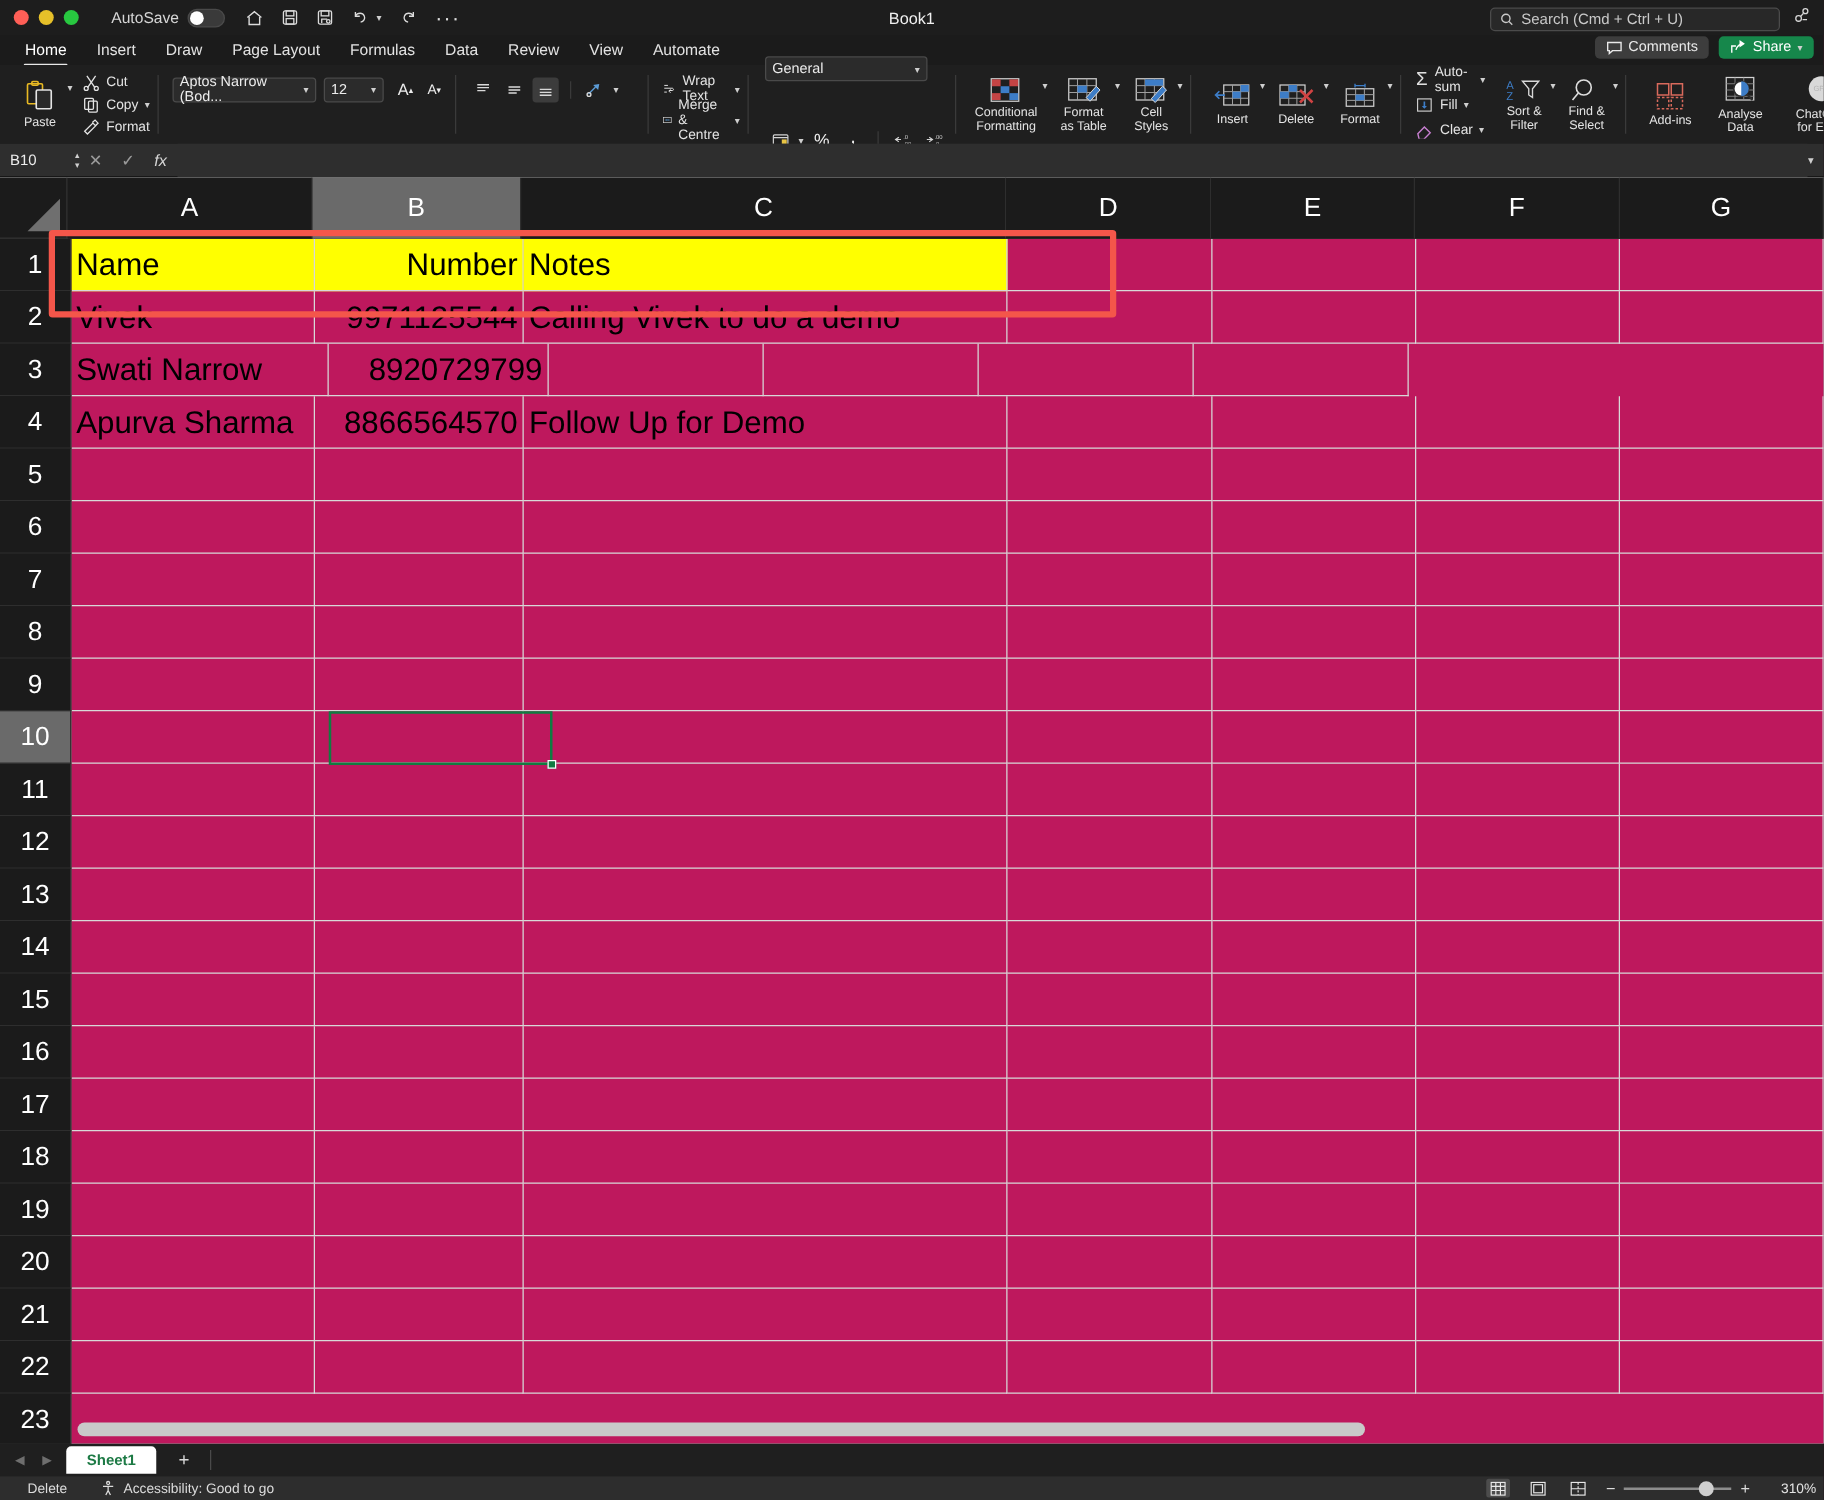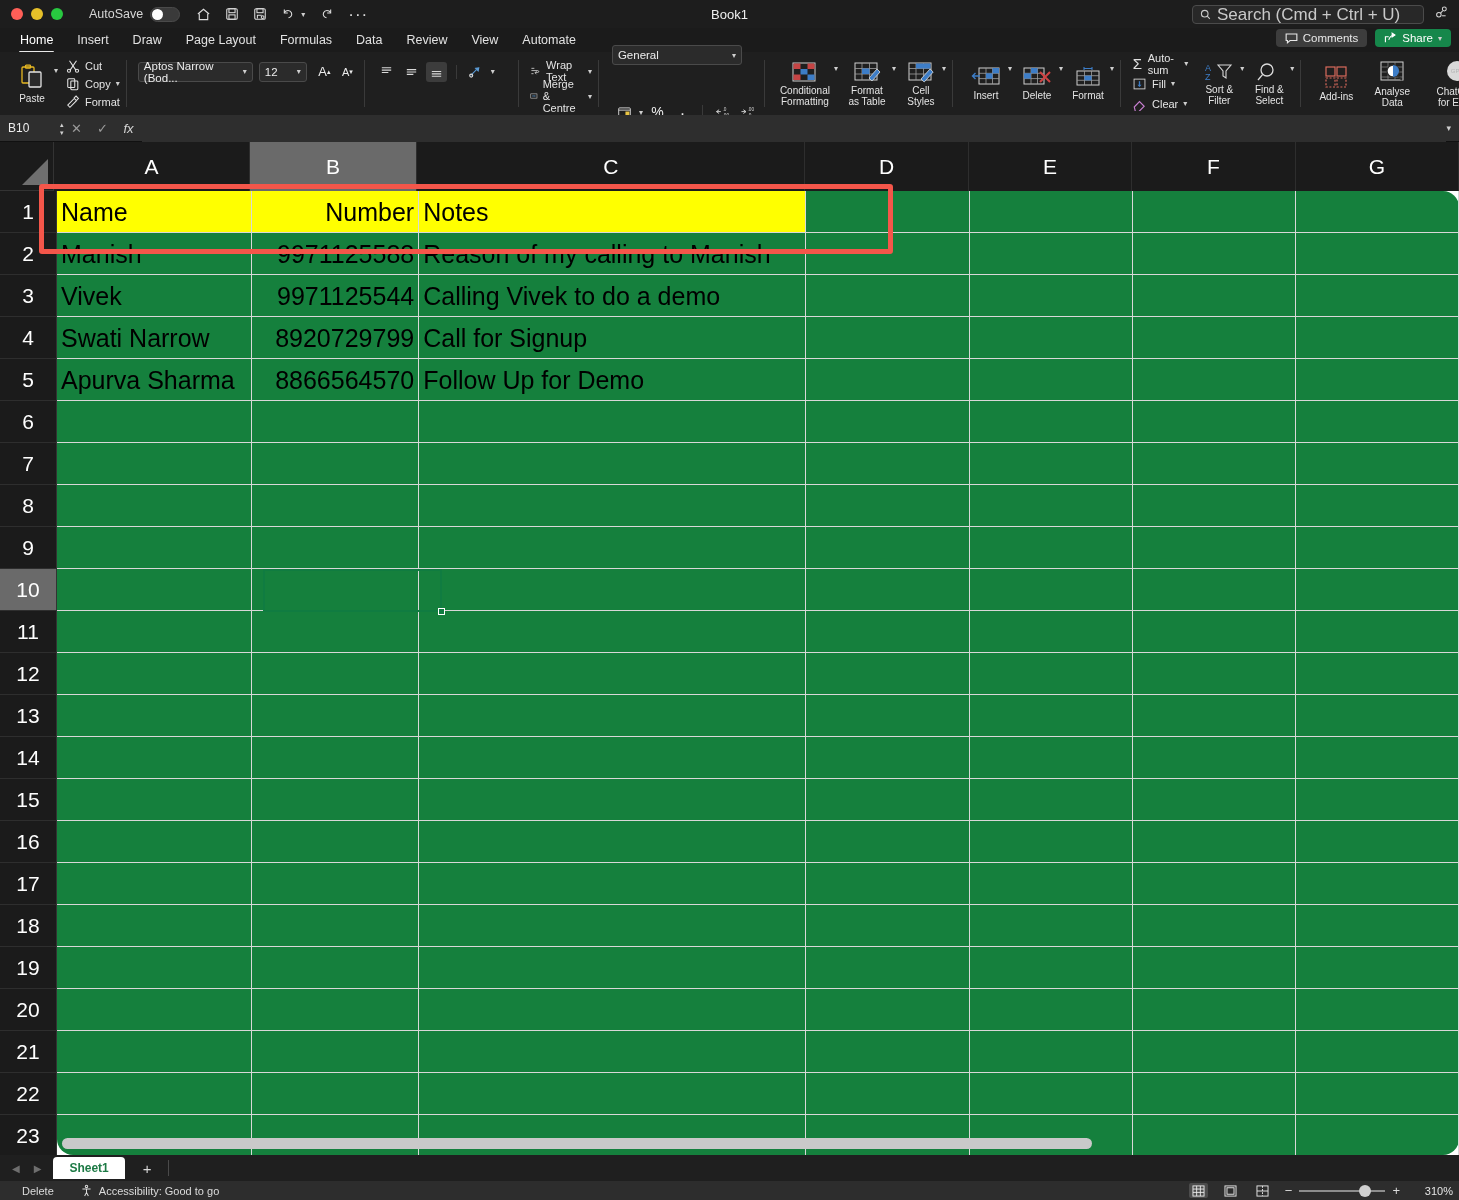--- a/index.html
+++ b/index.html
@@ -43,21 +43,21 @@
   }
   .tb-right {
     position: absolute; right: 10px; top: 5px;
     display: flex; align-items: center; gap: 10px;
   }
   .searchbox {
     width: 232px; height: 19px; border: 1px solid #4b4b4b; border-radius: 4px;
     background: #282828; display: flex; align-items: center; gap: 6px;
     padding: 0 7px;
   }
-  .searchbox span.ph { color: #c9c9c9; font-size: 17px; }
+  .searchbox span.ph { color: #c9c9c9; font-size: 12px; }
   .collab-ic { color: #d8d8d8; }
 
   
   .tabs {
     position: absolute; top: 28px; left: 0; width: 1459px; height: 24px;
     display: flex; align-items: center; padding-left: 8px; gap: 0px;
   }
   .tab {
     color: #e2e2e2; font-size: 12.5px; padding: 0 12px; height: 24px;
     line-height: 24px; position: relative; cursor: default;
@@ -172,21 +172,21 @@
   }
   .rhead {
     height: 42px; color: #ffffff; font-size: 21px; display: flex;
     align-items: center; justify-content: center;
     border-bottom: 1px solid #2e2e2e; border-right: 1px solid #333;
     background: #1b1b1b;
   }
   .rhead.sel { background: #6a6a6a; }
 
   .cells {
-    position: absolute; left: 57px; top: 0; right: 0; bottom: 0; background: #15803d; border-radius: 16px;
+    position: absolute; left: 57px; top: 0; right: 0; bottom: 0; background: #be185d;
   }
   .grow { display: flex; height: 42px; }
   .gcell {
     height: 42px; border-right: 1px solid #d8d8d8; border-bottom: 1px solid #d8d8d8;
     font-size: 25px; color: #000; display: flex; align-items: center;
     padding: 0 4px; overflow: hidden; white-space: nowrap; line-height: 42px;
   }
   .gcell.num { justify-content: flex-end; }
   .gcell.hl { background: #ffff00; }
   .gcell.c-overflow { overflow: visible; }
@@ -783,41 +783,31 @@
           <div class="grow">
             <div class="gcell  hl" style="width: 206px;">Name</div>
             <div class="gcell num hl" style="width: 176px;">Number</div>
             <div class="gcell  hl c-overflow" style="width: 409px;">Notes</div>
             <div class="gcell " style="width: 172px;"></div>
             <div class="gcell " style="width: 172px;"></div>
             <div class="gcell " style="width: 172px;"></div>
             <div class="gcell " style="width: 172px;"></div>
           </div>
           <div class="grow">
-            <div class="gcell " style="width: 206px;">Manish</div>
-            <div class="gcell num" style="width: 176px;">9971125588</div>
-            <div class="gcell  c-overflow" style="width: 409px;">Reason of my calling to Manish</div>
-            <div class="gcell " style="width: 172px;"></div>
-            <div class="gcell " style="width: 172px;"></div>
-            <div class="gcell " style="width: 172px;"></div>
-            <div class="gcell " style="width: 172px;"></div>
-          </div>
-          <div class="grow">
             <div class="gcell " style="width: 206px;">Vivek</div>
             <div class="gcell num" style="width: 176px;">9971125544</div>
             <div class="gcell  c-overflow" style="width: 409px;">Calling Vivek to do a demo</div>
             <div class="gcell " style="width: 172px;"></div>
             <div class="gcell " style="width: 172px;"></div>
             <div class="gcell " style="width: 172px;"></div>
             <div class="gcell " style="width: 172px;"></div>
           </div>
           <div class="grow">
             <div class="gcell " style="width: 206px;">Swati Narrow</div>
             <div class="gcell num" style="width: 176px;">8920729799</div>
-            <div class="gcell  c-overflow" style="width: 409px;">Call for Signup</div>
             <div class="gcell " style="width: 172px;"></div>
             <div class="gcell " style="width: 172px;"></div>
             <div class="gcell " style="width: 172px;"></div>
             <div class="gcell " style="width: 172px;"></div>
           </div>
           <div class="grow">
             <div class="gcell " style="width: 206px;">Apurva Sharma</div>
             <div class="gcell num" style="width: 176px;">8866564570</div>
             <div class="gcell  c-overflow" style="width: 409px;">Follow Up for Demo</div>
             <div class="gcell " style="width: 172px;"></div>

